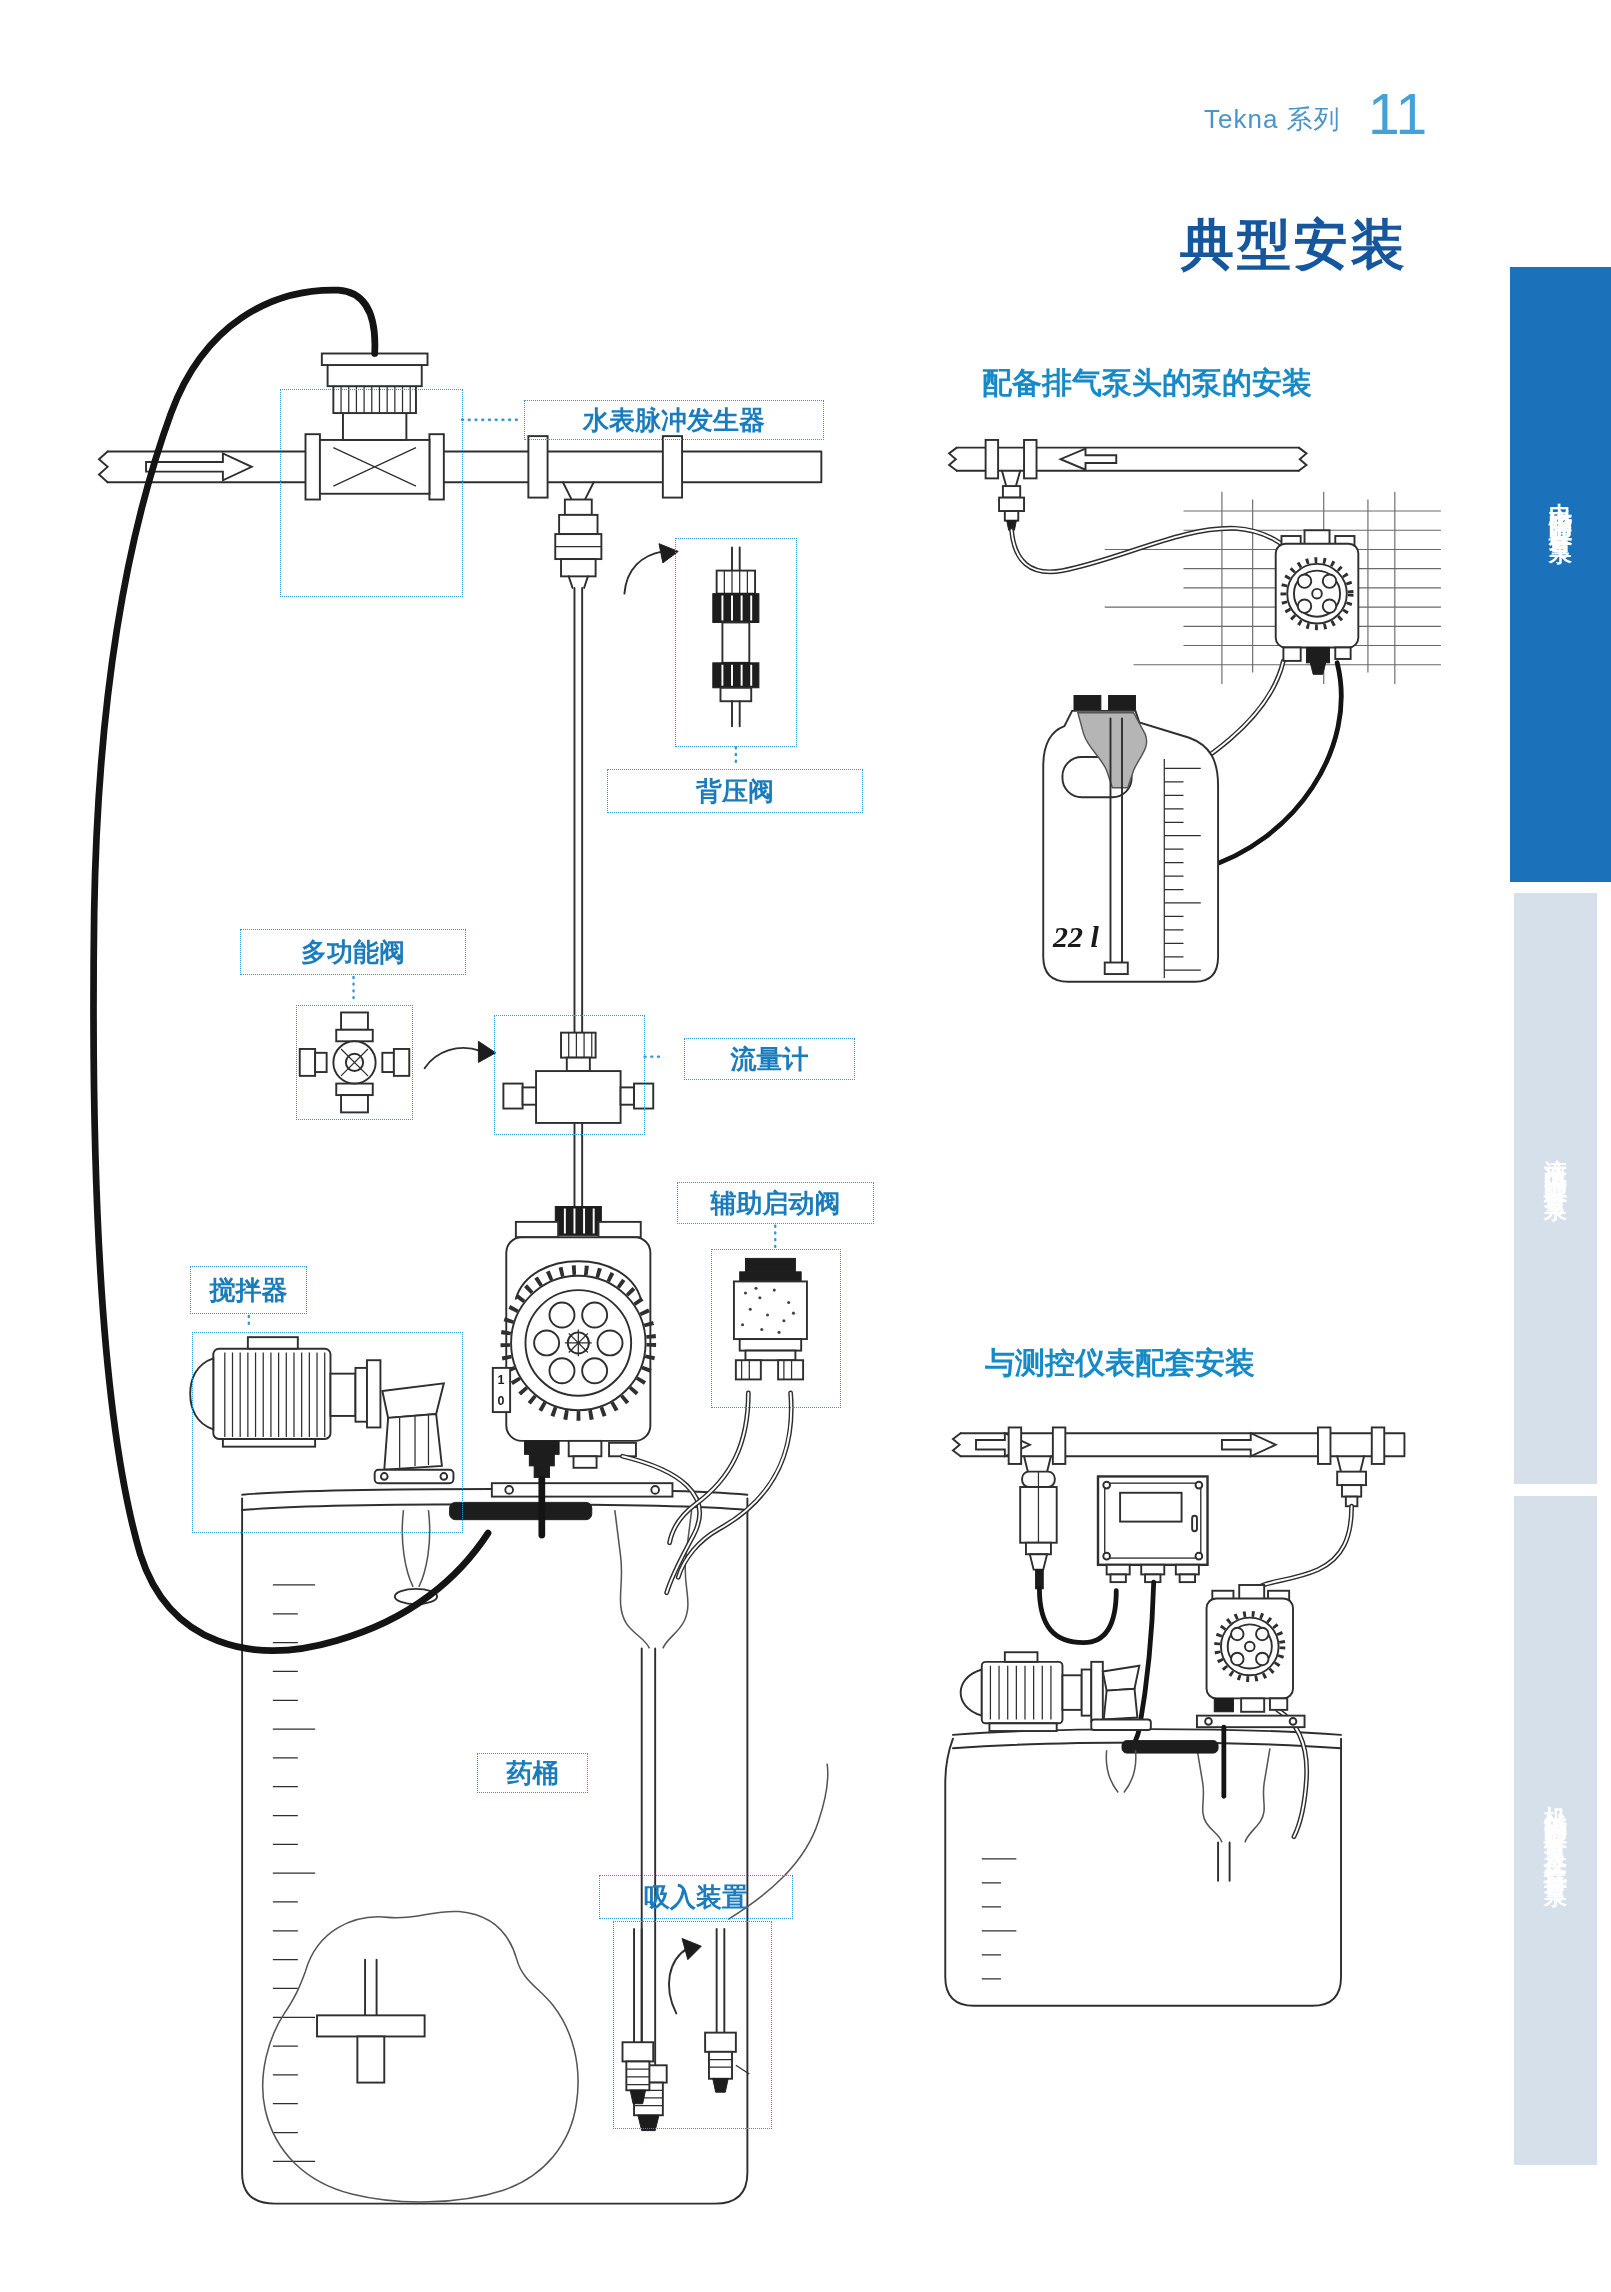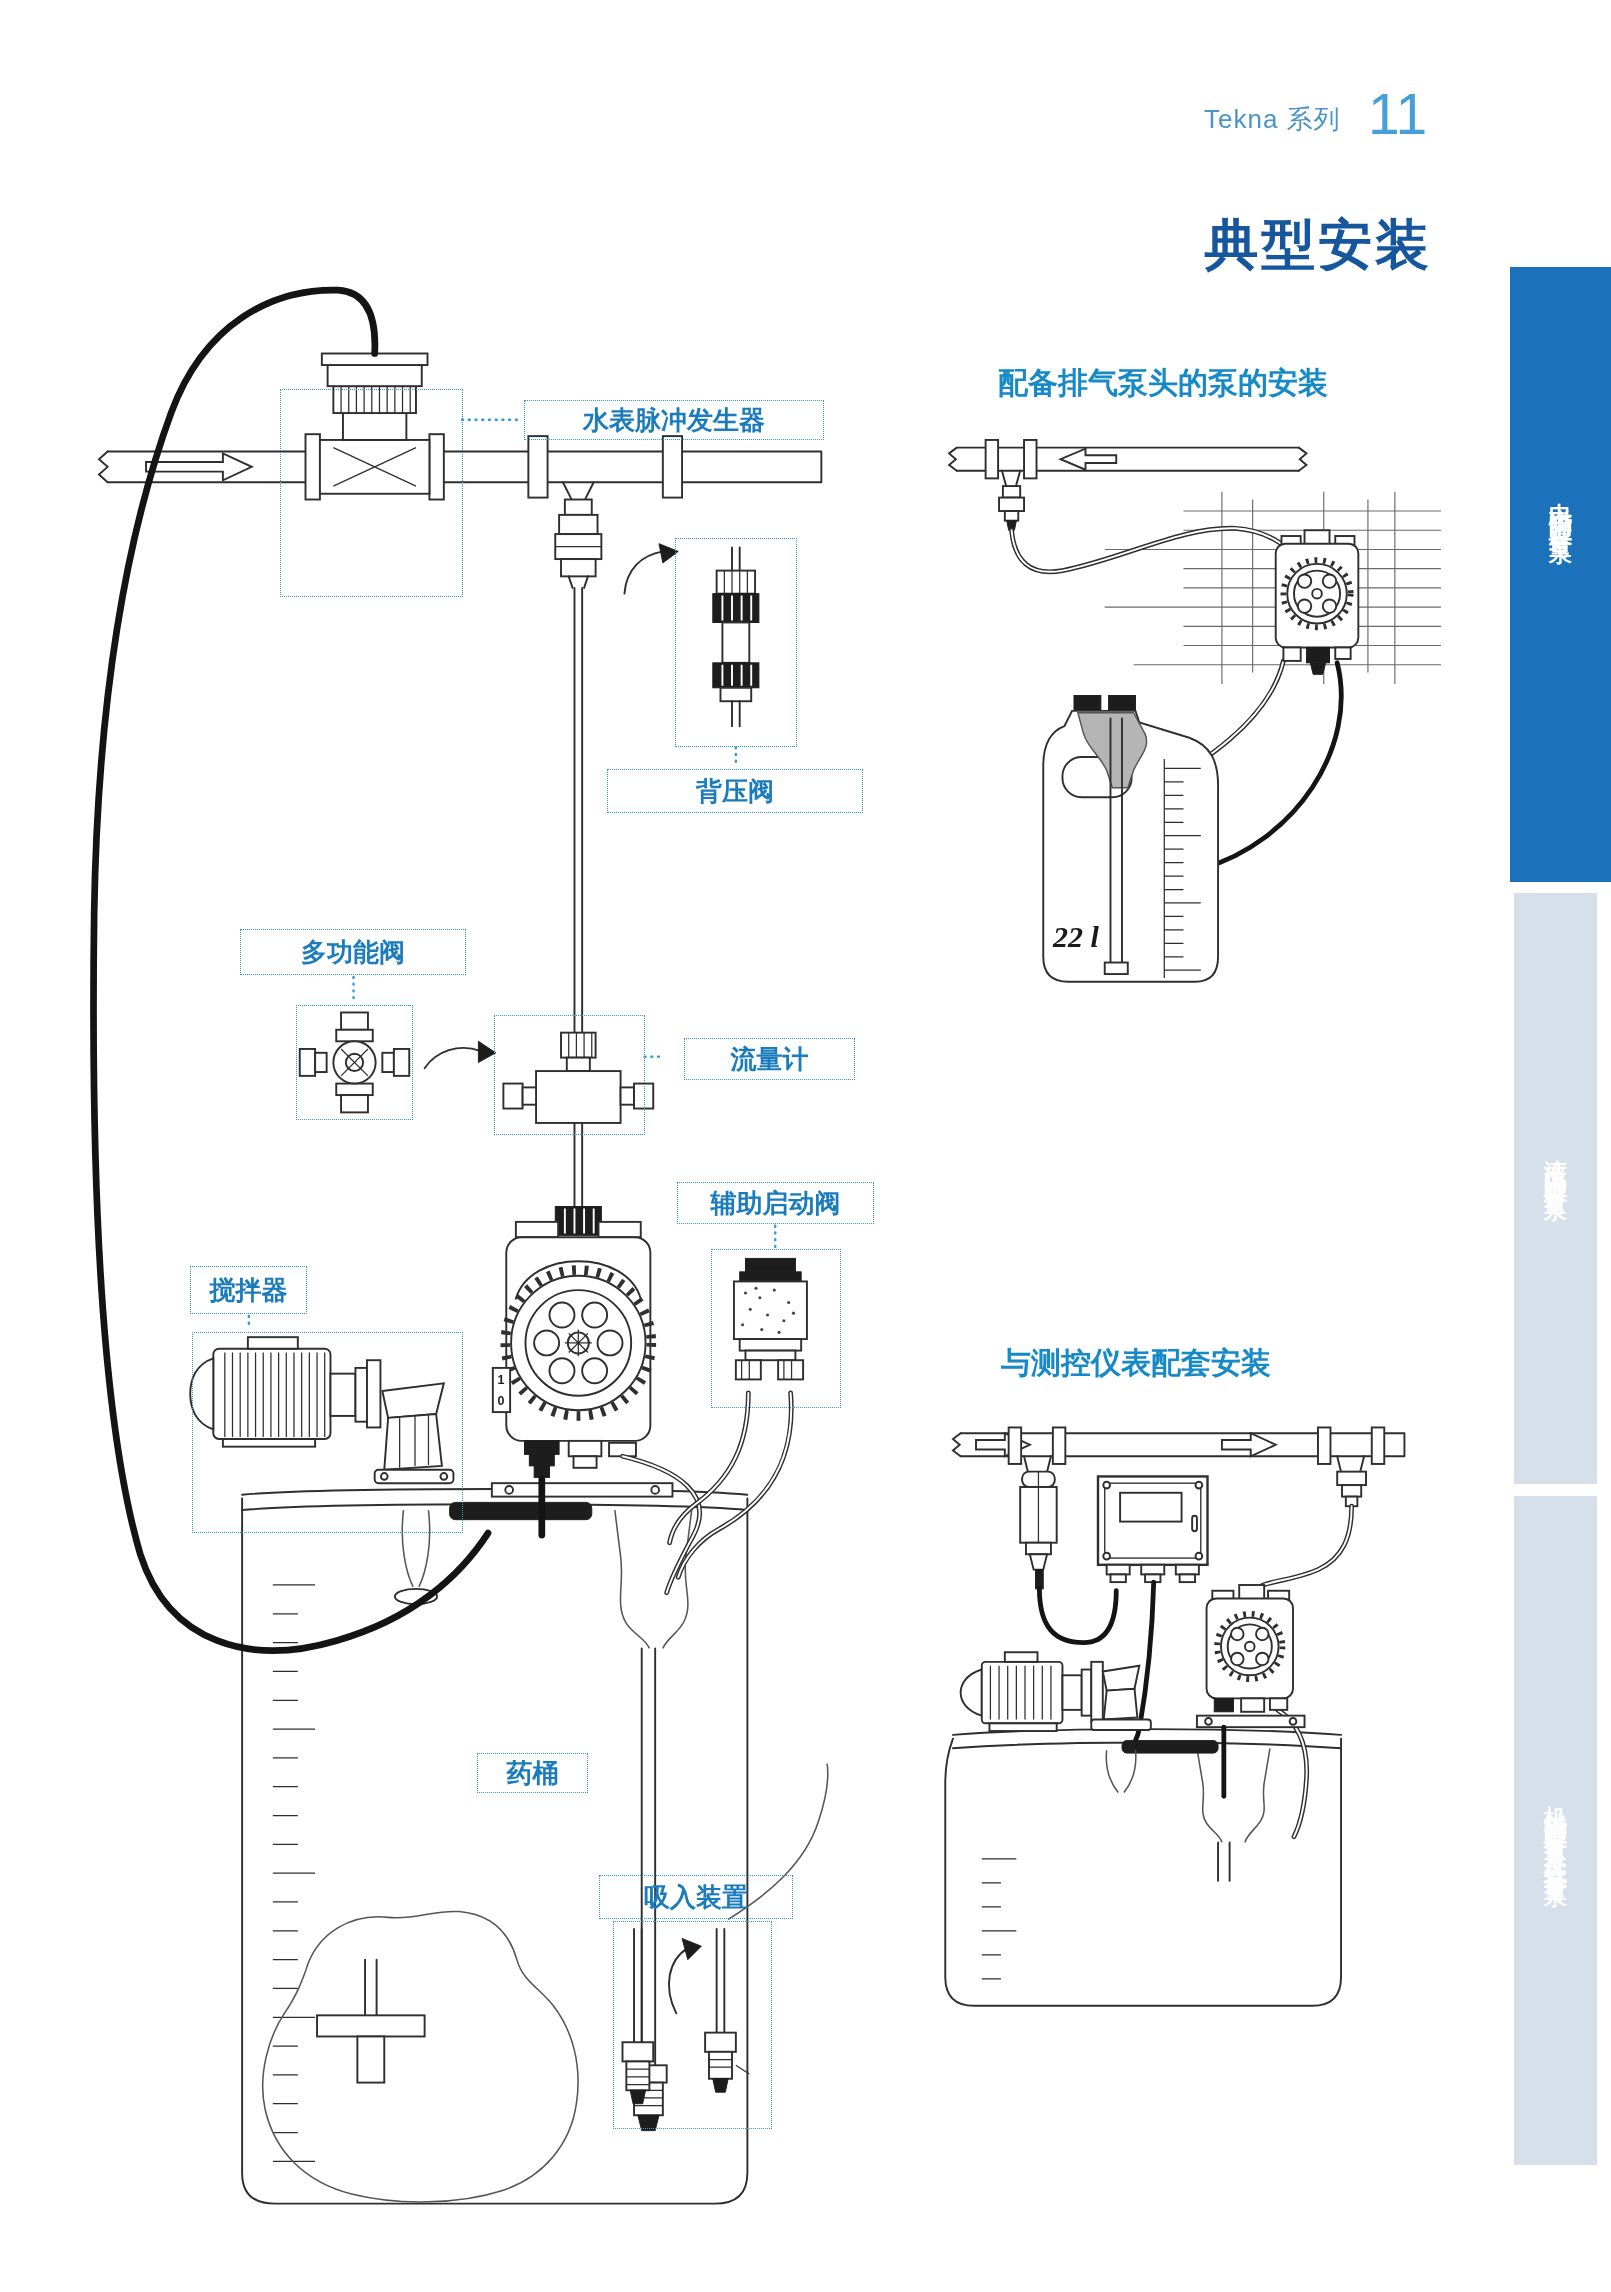--- a/index.html
+++ b/index.html
@@ -4,21 +4,21 @@
 <title>page</title>
 <style>
   html,body{margin:0;padding:0;background:#fff;}
   #page{position:relative;width:1611px;height:2292px;background:#fff;overflow:hidden;
         font-family:"Liberation Sans","DejaVu Sans",sans-serif;}
   .abs{position:absolute;box-sizing:border-box;}
   
   .series{color:#4a94c9;font-size:26px;letter-spacing:1px;}
   .pagenum{color:#44a0d6;font-size:57px;font-weight:400;}
   .title{color:#15569d;font-size:54px;font-weight:bold;letter-spacing:2.9px;white-space:nowrap;}
-  .h-cyan{color:#1689c7;font-size:30px;font-weight:bold;white-space:nowrap;margin-left:16px;}
+  .h-cyan{color:#1689c7;font-size:30px;font-weight:bold;white-space:nowrap;}
   
   .lbl{border:1.9px dotted #2e9ad0;color:#1a7cbd;font-size:26px;font-weight:bold;
        display:flex;align-items:center;justify-content:center;white-space:nowrap;background:transparent;text-align:center;}
   .dbox{border:1.9px dotted #2e9ad0;background:transparent;}
   
   .tab{display:flex;align-items:center;justify-content:center;}
   .tab span{writing-mode:vertical-rl;text-orientation:upright;color:#fff;font-weight:bold;
             font-size:23px;letter-spacing:6.7px;line-height:1;}
   .vol{font-family:"Liberation Serif","DejaVu Serif",serif;font-style:italic;font-weight:bold;
        font-size:30px;color:#1a1a1a;}
@@ -439,21 +439,21 @@
     </div>
 <div class="abs lbl" style="left:477px;top:1753px;width:111px;height:40px">
   <span>药桶</span>
     </div>
 <div class="abs lbl" style="left:599px;top:1875px;width:194px;height:44px">
   <span>吸入装置</span>
     </div>
 
 <div class="abs series" style="left:1204px;top:102px">Tekna 系列</div>
 <div class="abs pagenum" style="left:1368px;top:81px">11</div>
-<div class="abs title" style="left:1180px;top:209px;width:252px;text-align:right">典型安装</div>
+<div class="abs title" style="left:1180px;top:209px;width:252px;">典型安装</div>
 <div class="abs h-cyan" style="left:982px;top:363px">配备排气泵头的泵的安装</div>
 <div class="abs h-cyan" style="left:985px;top:1343px">与测控仪表配套安装</div>
 <div class="abs vol" style="left:1053px;top:920px">22 l</div>
 
 <div class="abs tab" style="left:1510px;top:267px;width:101px;height:615px;background:#1b72ba;padding-bottom:134px">
   <span>电磁隔膜计量泵</span>
 </div>
 <div class="abs tab" style="left:1514px;top:893px;width:83px;height:591px;background:#d6e0ea;padding-bottom:48px">
   <span>液压隔膜计量泵</span>
 </div>

